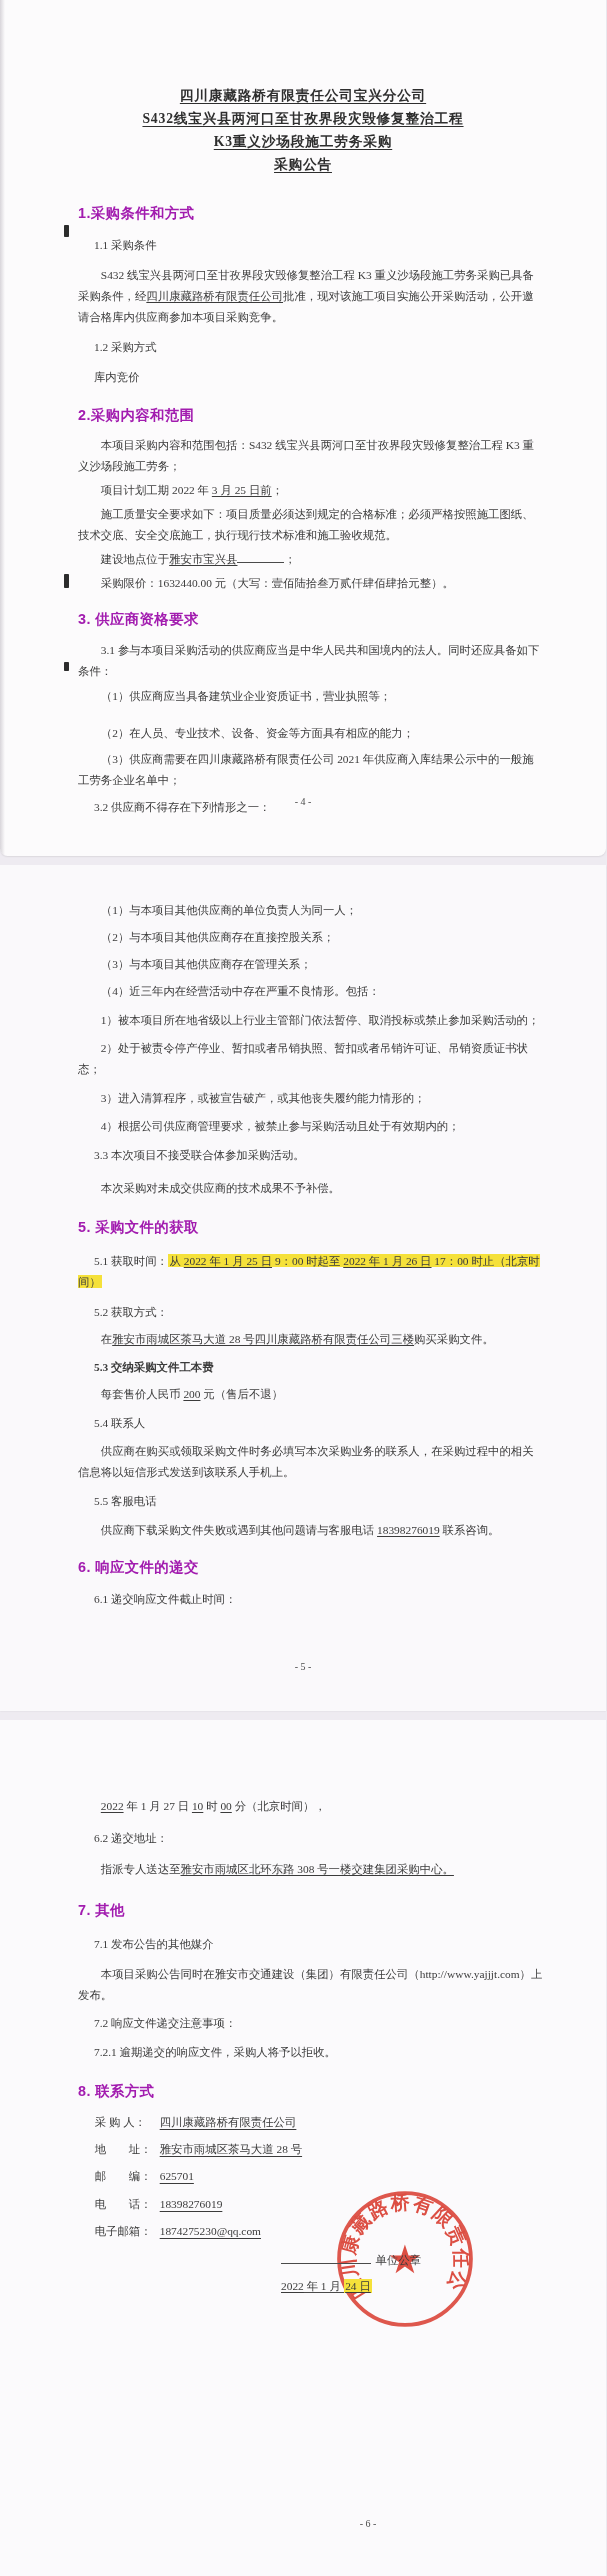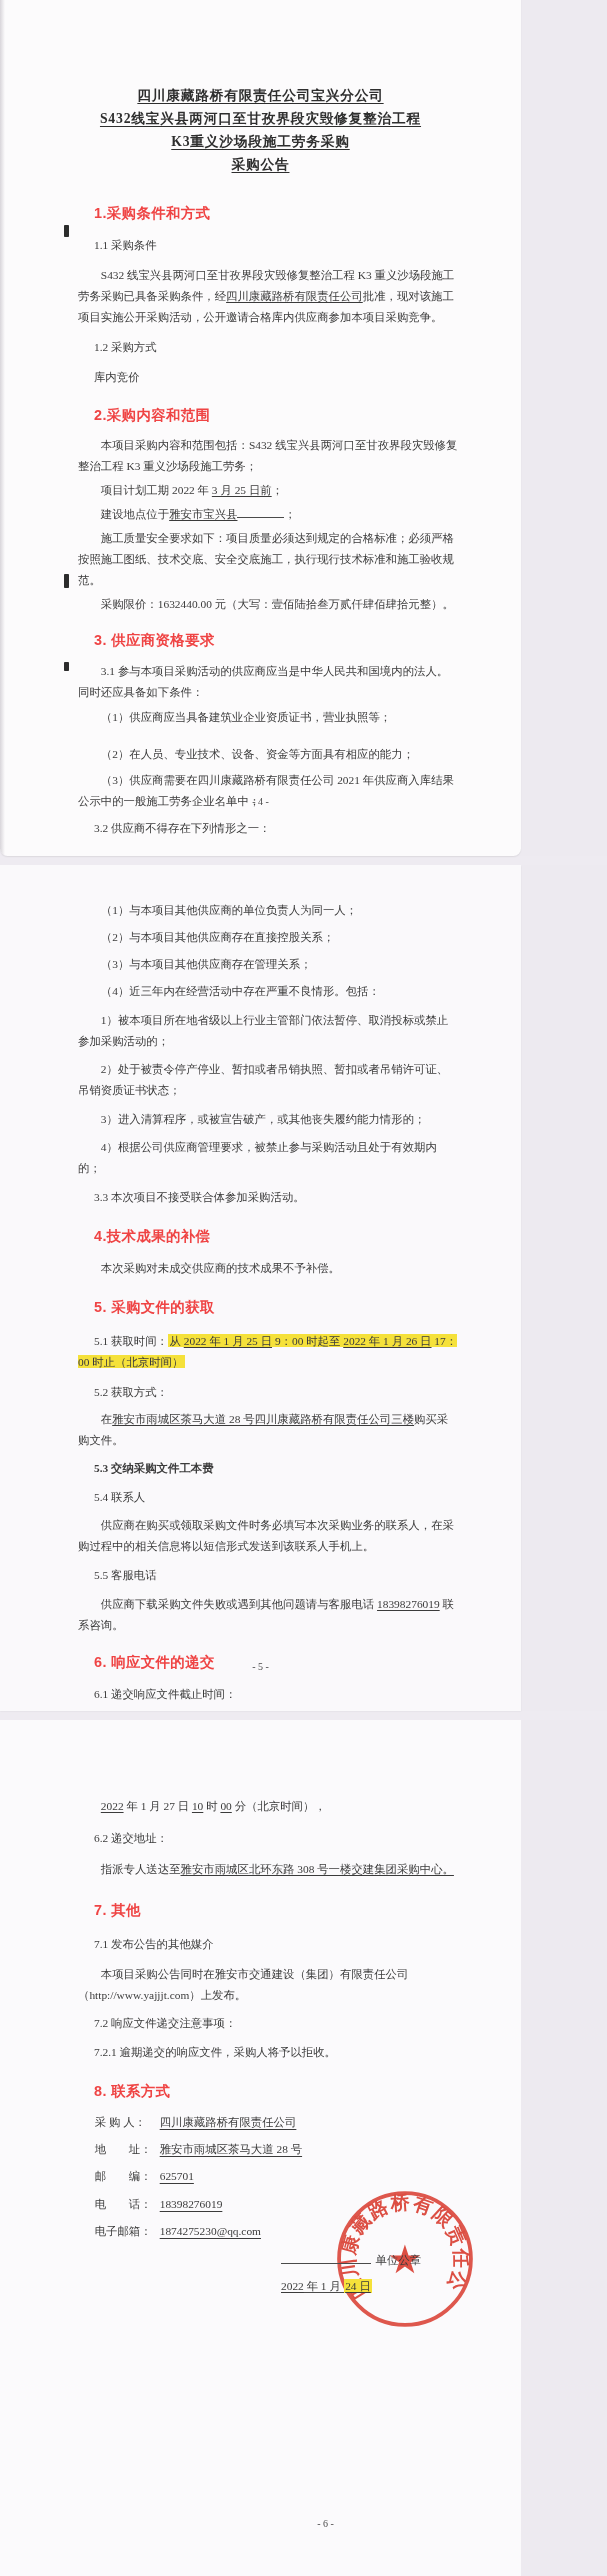--- a/index.html
+++ b/index.html
@@ -1,30 +1,30 @@
 <!DOCTYPE html>
 <html style="--hl: #f5e13a;font-size:12px"><head>
 <meta charset="utf-8">
 <style>
   html,body{margin:0;padding:0;background:#edeaf0;}
   body{width:607px;font-family:"Liberation Serif","DejaVu Serif",serif;color:#3b3b3b;}
-  .page{position:relative;width:521px;background:#fcfbfc;overflow:hidden;}
+  .page{position:relative;width:606px;background:#fcfbfc;overflow:hidden;}
   .page-1{height:856px;border-radius:0 0 7.6px 7.6px;box-shadow:0 0.8px 1.5px rgba(0,0,0,.08);}
   .page-2{height:846px;background:#faf9fb;box-shadow:0 0.8px 1.5px rgba(0,0,0,.08);}
   .page-3{height:856px;background:#fbfafc;}
   .gap{height:9px;background:#eeebf1;}
   .inner{padding:0 62px 0 78px;}
   
   .titles{padding-top:84px;text-align:center;}
   .t-line{font-size:13.7px;line-height:23px;color:#2e2e2e;font-weight:bold;
           text-decoration:underline;text-underline-offset:3px;letter-spacing:0.8px;
           font-family:"Liberation Serif","DejaVu Serif",serif;}
   
-  h2{font-family:"Liberation Sans","DejaVu Sans",sans-serif;font-size:14.4px;color:#ef4444;
-     margin:20px 0 0 16px;line-height:20px;font-weight:bold;letter-spacing:0.4px;}
+  h2{font-family:"Liberation Sans","DejaVu Sans",sans-serif;font-size:14.4px;color:#a21caf;
+     margin:20px 0 0 0;line-height:20px;font-weight:bold;letter-spacing:0.4px;}
   
   .ln{font-size:11.4px;line-height:21px;margin:9px 0 0 0;}
   .ind{text-indent:2em;}
   .sub{margin-top:12px;}
   .u{text-decoration:underline;text-underline-offset:2.3px;}
   .ub{border-bottom:0.8px solid #4a4a4a;}
   .blank{display:inline-block;width:47px;border-bottom:0.8px solid #4a4a4a;height:10.6px;}
   .hl{background:var(--hl,#f5e13a);padding:0.8px 1.5px;}
   .pagenum{position:absolute;left:0;right:0;text-align:center;font-size:10px;color:#4a4a4a;}
   .p1num{bottom:49px;}
@@ -71,24 +71,24 @@
       <span>S432 线宝兴县两河口至甘孜界段灾毁修复整治工程 K3 重义沙场段施工劳务采购已具备采购条件，经</span><span class="u">四川康藏路桥有限责任公司</span><span>批准，现对该施工项目实施公开采购活动，公开邀请合格库内供应商参加本项目采购竞争。</span>
     </p>
     <p class="ln" style="text-indent:1.4em;">1.2 采购方式</p>
     <p class="ln" style="text-indent:1.4em;">库内竞价</p>
 
     <h2 style="margin-top:16.7px;">2.采购内容和范围</h2>
     <p class="ln ind" style="margin-top:10.6px;">本项目采购内容和范围包括：S432 线宝兴县两河口至甘孜界段灾毁修复整治工程 K3 重义沙场段施工劳务；</p>
     <p class="ln ind" style="margin-top:3px;font-family:Liberation Serif, serif;">
       <span>项目计划工期 2022 年 </span><span class="u">3 月 25 日前</span><span>；</span>
     </p>
+    <p class="ln ind" style="margin-top:3px;">施工质量安全要求如下：项目质量必须达到规定的合格标准；必须严格按照施工图纸、技术交底、安全交底施工，执行现行技术标准和施工验收规范。</p>
     <p class="ln ind" style="margin-top:3px;">
       <span>建设地点位于</span><span class="u">雅安市宝兴县</span><span class="blank"></span><span>；</span>
     </p>
-    <p class="ln ind" style="margin-top:3px;">施工质量安全要求如下：项目质量必须达到规定的合格标准；必须严格按照施工图纸、技术交底、安全交底施工，执行现行技术标准和施工验收规范。</p>
     <p class="ln ind" style="margin-top:3px;">采购限价：1632440.00 元（大写：壹佰陆拾叁万贰仟肆佰肆拾元整）。</p>
 
     <h2 style="margin-top:15px;">3. 供应商资格要求</h2>
     <p class="ln ind" style="margin-top:10.6px;">3.1 参与本项目采购活动的供应商应当是中华人民共和国境内的法人。同时还应具备如下条件：</p>
     <p class="ln ind" style="margin-top:4.6px;">（1）供应商应当具备建筑业企业资质证书，营业执照等；</p>
     <p class="ln ind" style="margin-top:16px;">（2）在人员、专业技术、设备、资金等方面具有相应的能力；</p>
     <p class="ln ind" style="margin-top:4.6px;">（3）供应商需要在四川康藏路桥有限责任公司 2021 年供应商入库结果公示中的一般施工劳务企业名单中；</p>
     <p class="ln" style="text-indent:1.4em;margin-top:6px;">3.2 供应商不得存在下列情形之一：</p>
   </div>
 
@@ -102,32 +102,34 @@
     <p class="ln ind" style="margin-top:0;">（1）与本项目其他供应商的单位负责人为同一人；</p>
     <p class="ln ind" style="margin-top:6px;">（2）与本项目其他供应商存在直接控股关系；</p>
     <p class="ln ind" style="margin-top:6px;">（3）与本项目其他供应商存在管理关系；</p>
     <p class="ln ind" style="margin-top:6px;">（4）近三年内在经营活动中存在严重不良情形。包括：</p>
     <p class="ln ind" style="margin-top:7.6px;">1）被本项目所在地省级以上行业主管部门依法暂停、取消投标或禁止参加采购活动的；</p>
     <p class="ln ind" style="margin-top:7.6px;">2）处于被责令停产停业、暂扣或者吊销执照、暂扣或者吊销许可证、吊销资质证书状态；</p>
     <p class="ln ind" style="margin-top:7.6px;">3）进入清算程序，或被宣告破产，或其他丧失履约能力情形的；</p>
     <p class="ln ind" style="margin-top:7.6px;">4）根据公司供应商管理要求，被禁止参与采购活动且处于有效期内的；</p>
     <p class="ln" style="text-indent:1.4em;margin-top:7.6px;">3.3 本次项目不接受联合体参加采购活动。</p>
 
-    <h2 style="margin-top:18px;">4.技术成果的补偿</h2>
     <p class="ln ind" style="margin-top:12px;">本次采购对未成交供应商的技术成果不予补偿。</p>
 
     <h2 style="margin-top:18px;">5. 采购文件的获取</h2>
     <p class="ln" style="text-indent:1.4em;margin-top:13.7px;">
       <span>5.1 获取时间：</span><span class="hl"><span>从 </span><span class="u">2022 年 1 月 25 日</span><span> 9：00 时起至 </span><span class="u">2022 年 1 月 26 日</span><span> 17：00 时止（北京时间）</span></span>
     </p>
     <p class="ln" style="text-indent:1.4em;margin-top:9px;">5.2 获取方式：</p>
     <p class="ln ind" style="margin-top:6px;">
       <span>在</span><span class="u">雅安市雨城区茶马大道 28 号四川康藏路桥有限责任公司三楼</span><span>购买采购文件。</span>
     </p>
     <p class="ln" style="text-indent:1.4em;margin-top:7.6px;font-weight:bold;">5.3 交纳采购文件工本费</p>
+    <p class="ln ind" style="margin-top:6px;">
+      <span>每套售价人民币 </span><span class="u">200</span><span> 元（售后不退）</span>
+    </p>
     <p class="ln" style="text-indent:1.4em;margin-top:7.6px;">5.4 联系人</p>
     <p class="ln ind" style="margin-top:7.6px;">供应商在购买或领取采购文件时务必填写本次采购业务的联系人，在采购过程中的相关信息将以短信形式发送到该联系人手机上。</p>
     <p class="ln" style="text-indent:1.4em;margin-top:7.6px;">5.5 客服电话</p>
     <p class="ln ind" style="margin-top:7.6px;">
       <span>供应商下载采购文件失败或遇到其他问题请与客服电话 </span><span class="u">18398276019</span><span> 联系咨询。</span>
     </p>
 
     <h2 style="margin-top:16.7px;">6. 响应文件的递交</h2>
     <p class="ln" style="text-indent:1.4em;margin-top:12px;">6.1 递交响应文件截止时间：</p>
   </div>

